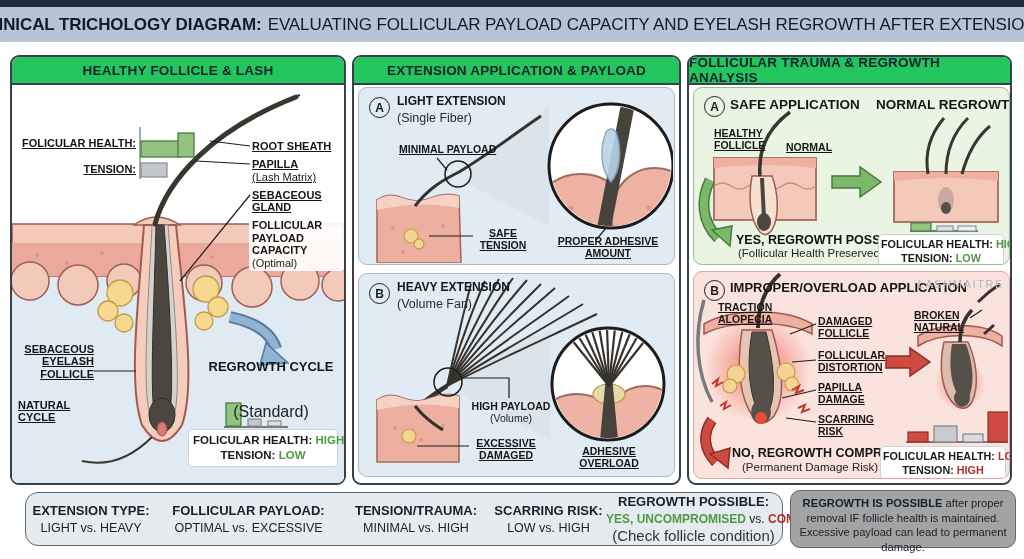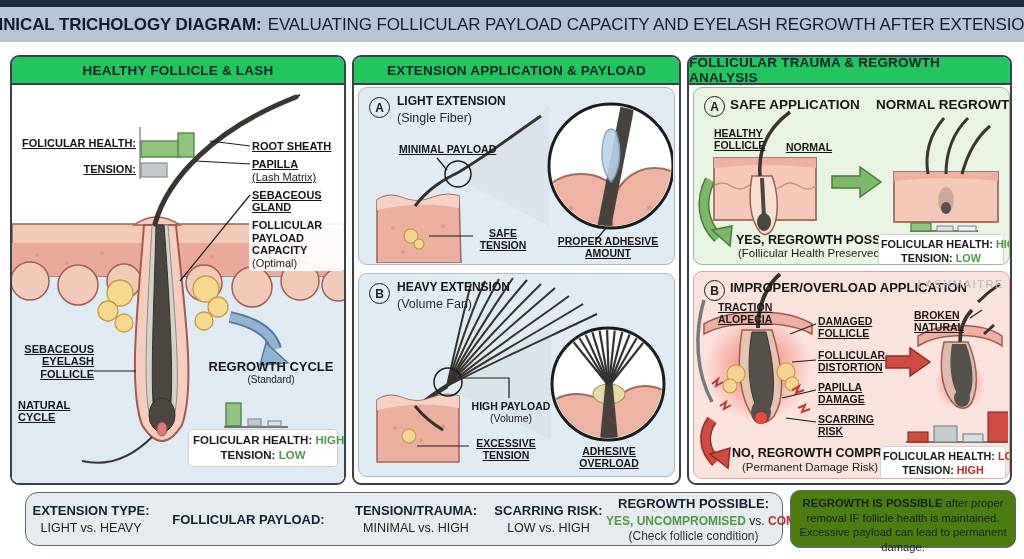--- a/index.html
+++ b/index.html
@@ -31,22 +31,22 @@
   .r{color:#b03028;}
   .verdict{position:absolute;font-weight:bold;font-size:12.5px;color:#111;white-space:nowrap;}
   .verdict-sub{position:absolute;font-weight:normal;font-size:11.5px;color:#222;white-space:nowrap;}
   .watermark{position:absolute;font-size:11px;letter-spacing:1.6px;color:#b2b6ba;font-weight:500;white-space:nowrap;}
   
   #legend-box{position:absolute;left:25px;top:492px;width:758px;height:54px;background:#e6ebef;border:1.5px solid #5f6870;border-radius:13px;
     display:flex;align-items:center;box-sizing:border-box;}
   .leg-col{text-align:center;}
   .leg-title{font-weight:bold;font-size:13px;color:#14202c;white-space:nowrap;}
   .leg-value{font-weight:normal;font-size:12.5px;color:#222;margin-top:3px;white-space:nowrap;}
-  .leg-sub{font-size:12px;color:#333;margin-top:1px;white-space:nowrap;}
-  #note-box{position:absolute;left:790px;top:490px;width:226px;height:58px;background:#4d7c0f;border:1.5px solid #5f6870;border-radius:10px;
+  .leg-sub{font-size:15px;color:#333;margin-top:1px;white-space:nowrap;}
+  #note-box{position:absolute;left:790px;top:490px;width:226px;height:58px;background:#a3a3a3;border:1.5px solid #5f6870;border-radius:10px;
     box-sizing:border-box;padding:5px 8px;font-size:11.2px;line-height:1.3;color:#14202c;text-align:center;}
   #note-box .nb{font-weight:bold;}
 </style>
 </head>
 <body>
 
 <div id="canvas">
 
   <div id="navy-strip"></div>
   <div id="title-band">
@@ -144,21 +144,21 @@
       <div class="lbl" style="left:240px;top:104px;width:80px;font-size:11px;">SEBACEOUS GLAND</div>
       <div class="abs" style="left:237px;top:132px;width:90px;background:rgba(255,255,255,0.92);border-radius:4px;padding:2px 3px;">
         <div style="font-weight:bold;font-size:11px;line-height:1.15;color:#151515;">FOLLICULAR PAYLOAD CAPACITY</div>
         <div style="font-weight:normal;font-size:11px;color:#222;">(Optimal)</div>
       </div>
       <div class="lbl" style="left:6px;top:258px;width:76px;text-align:right;font-size:11px;">SEBACEOUS EYELASH FOLLICLE</div>
       <div class="lbl" style="left:6px;top:314px;width:62px;font-size:11px;">NATURAL CYCLE</div>
 
       <div class="abs" style="left:192px;top:274px;width:134px;text-align:center;">
         <div style="font-weight:bold;font-size:13px;color:#151515;">REGROWTH CYCLE</div>
-        <div style="font-weight:normal;font-size:10px;color:#222;">(Standard)</div>
+        <div style="font-weight:normal;font-size:16px;color:#222;margin-top:29px;">(Standard)</div>
       </div>
 
       <div class="statbox" style="left:176px;top:344px;width:150px;">
         <div class="line"><span>FOLICULAR HEALTH:</span>
           <span class="g">HIGH</span></div>
         <div class="line"><span>TENSION:</span>
           <span class="g">LOW</span></div>
       </div>
     </div>
   </div>
@@ -279,21 +279,21 @@
             <line x1="58" y1="172" x2="110" y2="172"></line>
           </g>
         </svg>
         <div class="badge" style="left:10px;top:9px;">B</div>
         <div class="stitle" style="left:38px;top:6px;">HEAVY EXTENSION</div>
         <div class="ssub" style="left:38px;top:23px;">(Volume Fan)</div>
         <div class="abs" style="left:104px;top:126px;width:96px;text-align:center;">
           <div style="font-weight:bold;font-size:10.5px;color:#151515;">HIGH PAYLOAD</div>
           <div style="font-weight:normal;font-size:10.5px;color:#222;">(Volume)</div>
         </div>
-        <div class="lbl" style="left:112px;top:164px;width:70px;text-align:center;">EXCESSIVE TENSION</div>
+        <div class="lbl" style="left:112px;top:164px;width:70px;text-align:center;">EXCESSIVE DAMAGED</div>
         <div class="lbl" style="left:200px;top:172px;width:100px;text-align:center;">ADHESIVE OVERLOAD</div>
       </div>
     </div>
   </div>
 
   <div class="panel" style="left:687px;width:325px;">
     <div class="panel-header">FOLLICULAR TRAUMA &amp; REGROWTH ANALYSIS</div>
     <div class="panel-body">
 
       <div class="sbox green" style="top:2px;height:178px;">
@@ -435,20 +435,21 @@
     </div>
   </div>
 
   <div id="legend-box">
     <div class="leg-col" style="width:130px;">
       <div class="leg-title">EXTENSION TYPE:</div>
       <div class="leg-value">LIGHT vs. HEAVY</div>
     </div>
     <div class="leg-col" style="width:185px;">
       <div class="leg-title">FOLLICULAR PAYLOAD:</div>
+      <div class="leg-value">OPTIMAL vs. EXCESSIVE</div>
     </div>
     <div class="leg-col" style="width:150px;">
       <div class="leg-title">TENSION/TRAUMA:</div>
       <div class="leg-value">MINIMAL vs. HIGH</div>
     </div>
     <div class="leg-col" style="width:115px;">
       <div class="leg-title">SCARRING RISK:</div>
       <div class="leg-value">LOW vs. HIGH</div>
     </div>
     <div class="leg-col" style="width:175px;">

